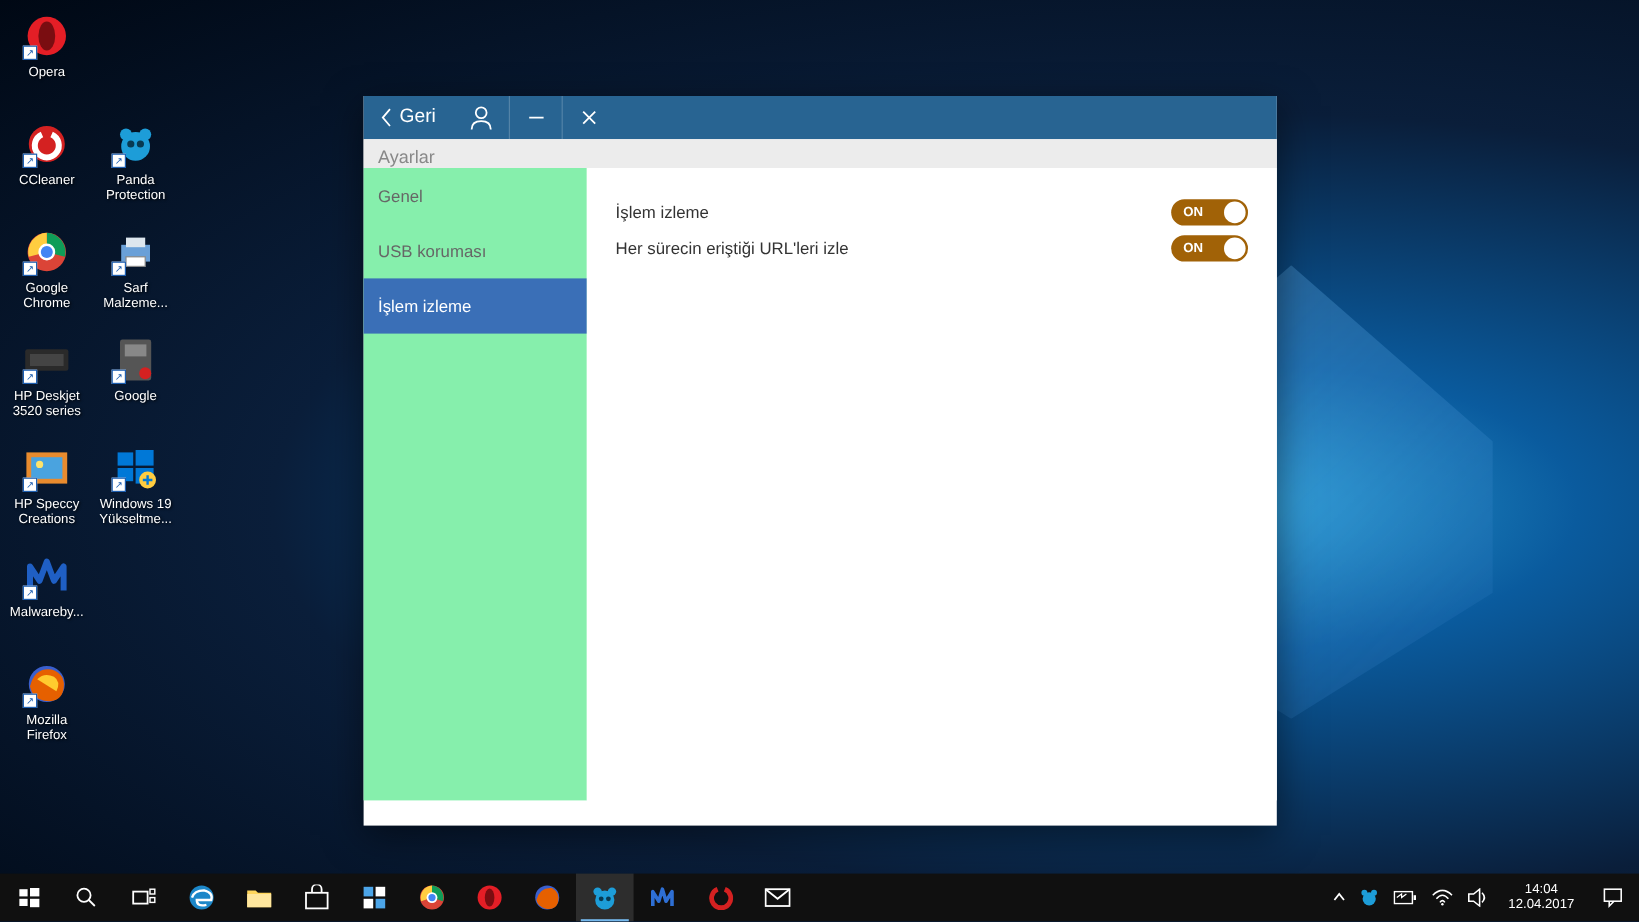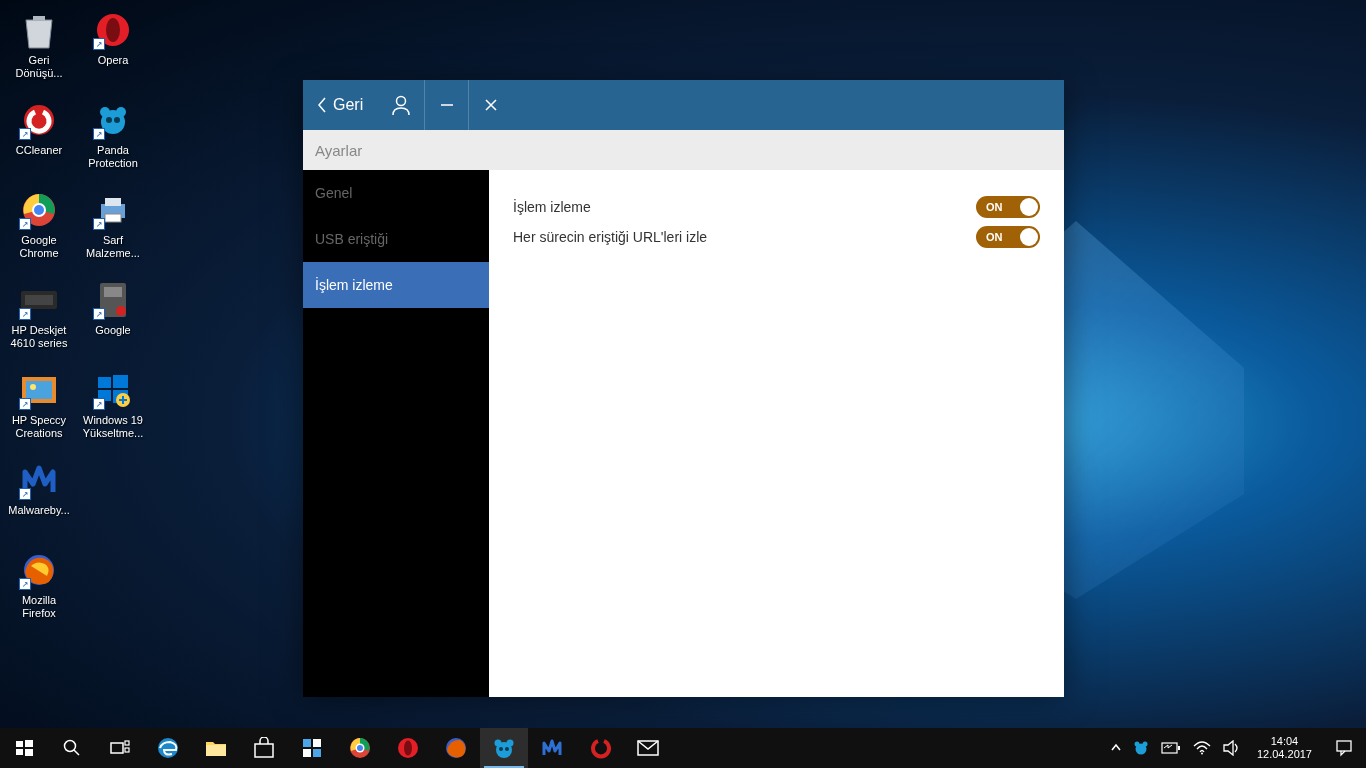--- a/index.html
+++ b/index.html
@@ -12,35 +12,35 @@
 
 .desktop { position: absolute; top: 0; left: 0; padding: 8px 6px; }
 .drow { display:flex; gap:8px; }
 .dicon { width:66px; height:90px; display:flex; flex-direction:column; align-items:center; justify-content:flex-start; gap:2px; cursor:pointer; text-align:center; }
 .dicon .gly { width:44px; height:44px; display:flex; align-items:center; justify-content:center; font-size:30px; }
 .dicon .lbl { color:#fff; font-size:11px; line-height:13px; text-shadow: 1px 1px 2px rgba(0,0,0,0.9); max-width:66px; word-wrap:break-word; }
 .shortcut { position:absolute; bottom:2px; left:2px; width:12px; height:12px; background:#fff; border:1px solid #1e5fb1; display:flex; align-items:center; justify-content:center; font-size:8px; color:#1e5fb1; }
 
 
 .pwin { position:absolute; left:303px; top:80px; width:761px; height:608px; background:#fff; box-shadow: 0 8px 30px rgba(0,0,0,0.5); }
-.titlebar { height:50px; background:#286492; display:flex; align-items:flex-end; color:#fff; }
+.titlebar { height:36px; background:#286492; display:flex; align-items:flex-end; color:#fff; }
 .tb-back { display:flex; align-items:center; gap:6px; padding:0 14px; height:100%; cursor:pointer; }
 .tb-back svg { width:10px; height:16px; }
 .tb-logo { flex:1; display:flex; align-items:center; justify-content:center; gap:6px; font-weight:500; font-size:17px; }
 .tb-logo .pic { width:20px; height:20px; border-radius:50%; background:#fff; position:relative; }
 .tb-logo .pic::before, .tb-logo .pic::after { content:''; position:absolute; width:8px; height:8px; background:#286492; border-radius:50%; top:-2px; }
 .tb-logo .pic::before { left:-2px; } .tb-logo .pic::after { right:-2px; }
 .tb-user { width:48px; height:100%; display:flex; align-items:center; justify-content:center; border-right:1px solid rgba(255,255,255,0.2); cursor:pointer; }
 .tb-min, .tb-close { width:44px; height:100%; display:flex; align-items:center; justify-content:center; cursor:pointer; font-size:16px; }
 .tb-min { border-right:1px solid rgba(255,255,255,0.2); }
 
-.subhdr { height:40px; background:#ececec; display:flex; align-items:center; padding:0 12px; color:#888; font-size:15px; }
+.subhdr { height:24px; background:#ececec; display:flex; align-items:flex-end; padding:0 12px; color:#888; font-size:15px; }
 
 .pbody { display:flex; height:calc(100% - 81px); }
-.sidebar { width:186px; background:#000000; }
+.sidebar { width:186px; background:#86efac; }
 .sitem { height:46px; display:flex; align-items:center; padding:0 12px; color:#666; font-size:14px; cursor:pointer; }
 .sitem.active { background:#3a6fb7; color:#fff; }
 .content { flex:1; background:#fff; padding:22px 24px; }
 .crow { display:flex; align-items:center; justify-content:space-between; height:30px; color:#333; font-size:14px; }
 .toggle { width:64px; height:22px; background:#a16207; border-radius:11px; position:relative; display:flex; align-items:center; cursor:pointer; }
 .toggle .lbl { color:#fff; font-size:11px; font-weight:600; position:absolute; left:10px; }
 .toggle .knob { width:18px; height:18px; background:#fff; border-radius:50%; position:absolute; right:2px; }
 
 
 .taskbar { position:absolute; bottom:0; left:0; right:0; height:40px; background:#101010; display:flex; align-items:center; color:#fff; }
@@ -54,29 +54,20 @@
 .notif { width:44px; height:100%; display:flex; align-items:center; justify-content:center; cursor:pointer; }
 </style>
 </head>
 <body>
 
 <div class="wallpaper"></div>
 
 <div class="desktop">
   <div class="drow">
     <div class="dicon">
-      <div class="gly">
-          <svg width="38" height="40" viewBox="0 0 38 40">
-            <path d="M6 10 L32 10 L29 38 L9 38 Z" fill="#d0d6dc" stroke="#7f8a94"></path>
-            <path d="M13 6h12v4h-12z" fill="#b0b8c0"></path>
-          </svg>
-        </div>
-      <div class="lbl">Geri Dönüşü...</div>
-    </div>
-    <div class="dicon">
       <div class="gly" style="position:relative">
           <svg width="36" height="36">
             <ellipse cx="18" cy="18" rx="16" ry="16" fill="#e41e26"></ellipse>
             <ellipse cx="18" cy="18" rx="7" ry="12" fill="#7a0d11"></ellipse>
           </svg>
           <span class="shortcut">↗</span>
         </div>
       <div class="lbl">Opera</div>
     </div>
   </div>
@@ -133,21 +124,21 @@
   </div>
   <div class="drow">
     <div class="dicon">
       <div class="gly" style="position:relative">
           <svg width="40" height="34">
             <rect x="2" y="8" width="36" height="18" rx="2" fill="#2a2a2a"></rect>
             <rect x="6" y="12" width="28" height="10" fill="#444"></rect>
           </svg>
           <span class="shortcut">↗</span>
         </div>
-      <div class="lbl">HP Deskjet 4610 series</div>
+      <div class="lbl">HP Deskjet 3520 series</div>
     </div>
     <div class="dicon">
       <div class="gly" style="position:relative">
           <svg width="34" height="38">
             <rect x="4" y="2" width="26" height="34" rx="2" fill="#555"></rect>
             <rect x="8" y="6" width="18" height="10" fill="#888"></rect>
             <circle cx="25" cy="30" r="5" fill="#d42121"></circle>
           </svg>
           <span class="shortcut">↗</span>
         </div>
@@ -234,21 +225,21 @@
   </div>
   <div class="subhdr">
     <span>Ayarlar</span>
   </div>
   <div class="pbody">
     <div class="sidebar">
       <div class="sitem">
           <span>Genel</span>
         </div>
       <div class="sitem">
-          <span>USB eriştiği</span>
+          <span>USB koruması</span>
         </div>
       <div class="sitem active">
           <span>İşlem izleme</span>
         </div>
     </div>
     <div class="content">
       <div class="crow">
         <span>İşlem izleme</span>
         <div class="toggle">
           <span class="lbl">ON</span>

